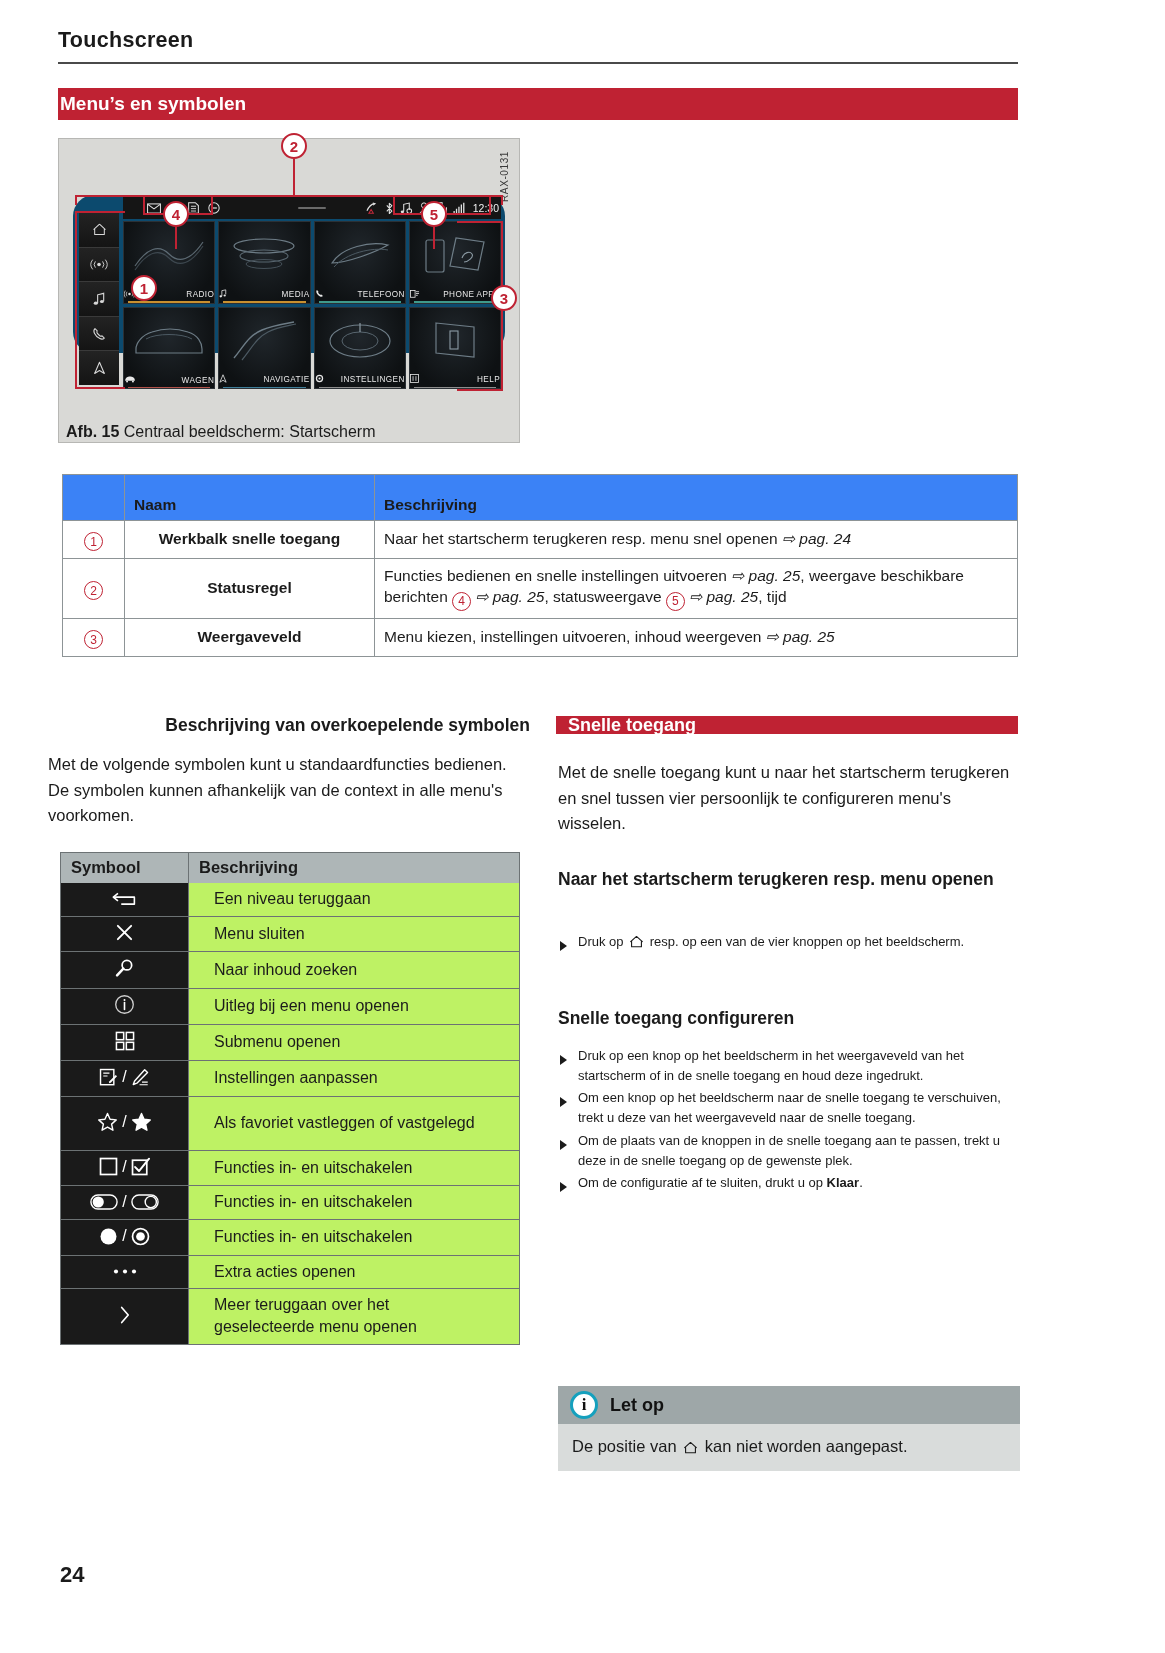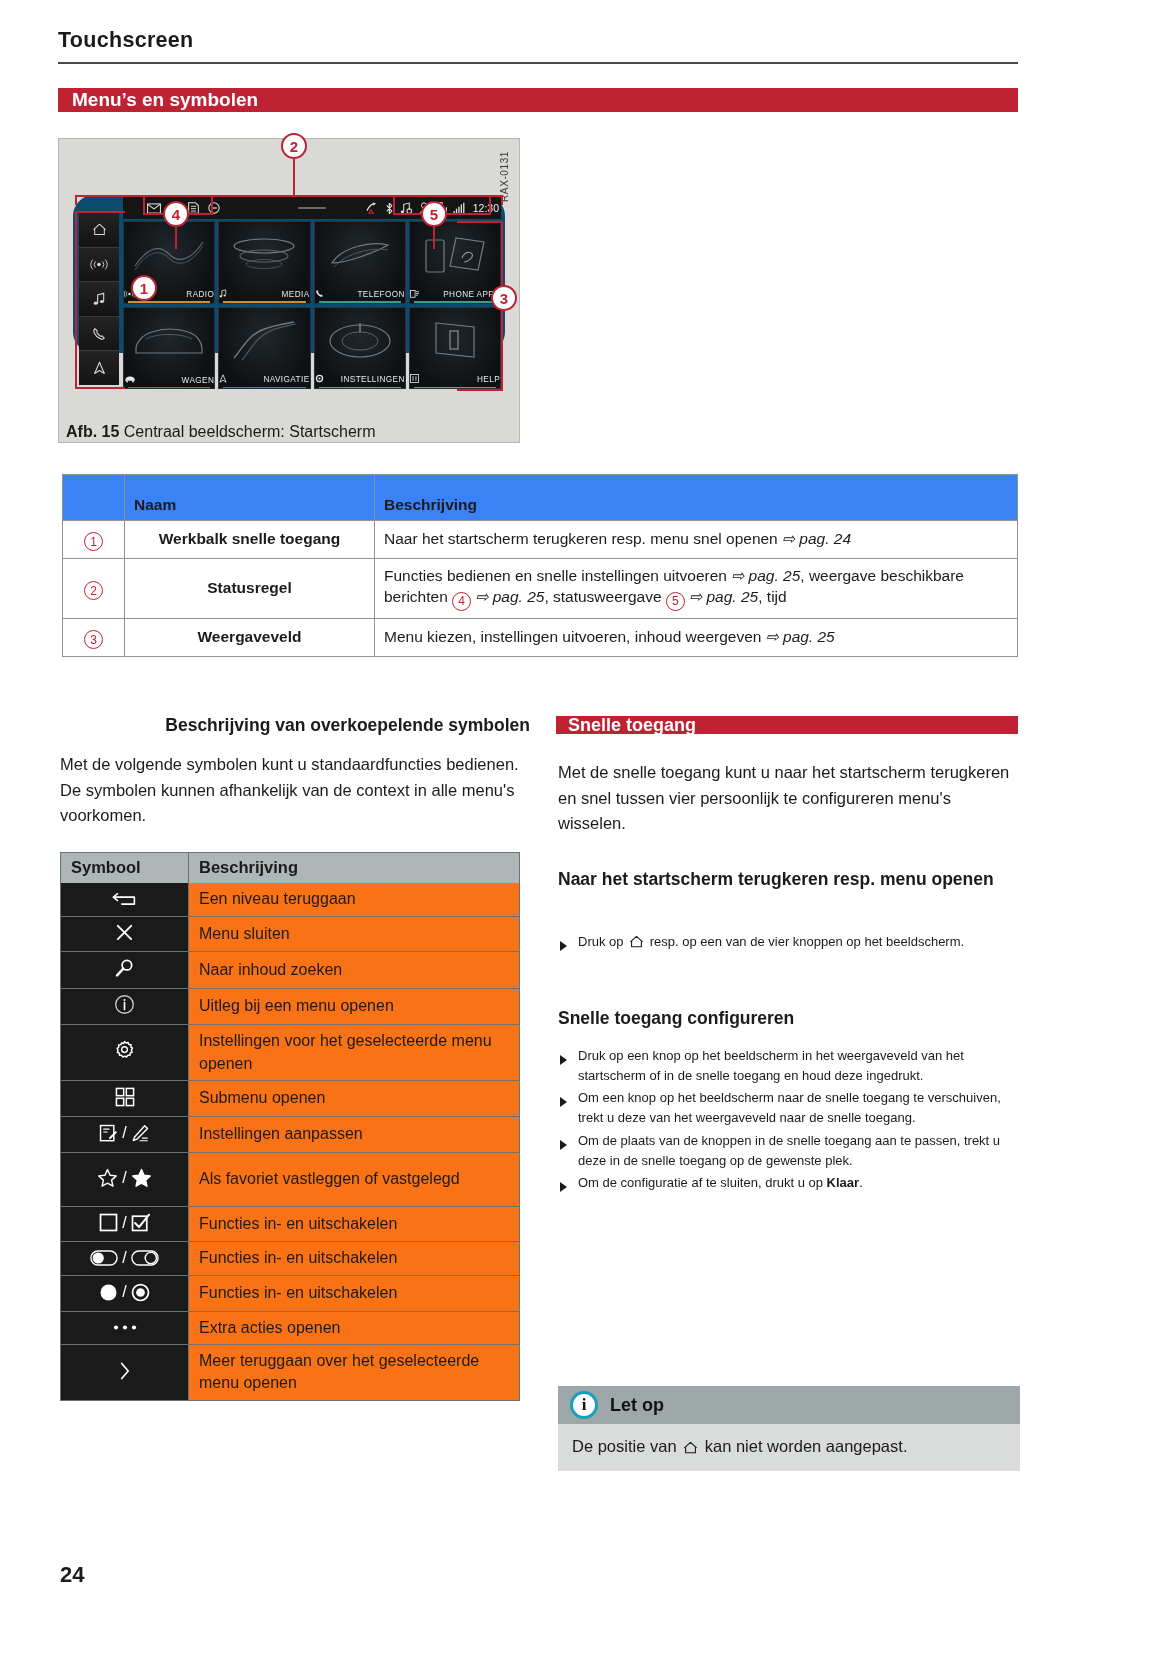--- a/index.html
+++ b/index.html
@@ -40,23 +40,23 @@
   .redbar {
     position: absolute;
     background: #bf2233;
     color: #ffffff;
     font-weight: bold;
     display: flex;
     align-items: center;
   }
   #sec-menus {
     left: 58px; top: 88px;
-    width: 960px; height: 24px;
+    width: 960px; height: 32px;
     font-size: 19px;
-    padding-left: 14px;
+    padding-left: 2px;
   }
   #sec-snelle {
     left: 556px; top: 716px;
     width: 462px; height: 18px;
     font-size: 18px;
     padding-left: 12px;
   }
 
   
   .figbox {
@@ -224,21 +224,21 @@
     font-weight: bold;
     color: #1b1b1b;
   }
   #h-overkoepelende { left: 60px; top: 715px; width: 470px; text-align: right; }
   .para {
     position: absolute;
     font-size: 16.5px;
     line-height: 1.55;
     color: #1b1b1b;
   }
-  #p-intro { left: 60px; top: 752px; width: 470px; }
+  #p-intro { left: 48px; top: 752px; width: 470px; }
 
   
   .symtable {
     position: absolute;
     left: 60px; top: 852px;
     width: 460px;
     border-collapse: collapse;
     font-size: 16px;
     border: 1px solid #6c7274;
   }
@@ -256,22 +256,22 @@
     background: #1a1a1a;
     width: 128px;
     text-align: center;
     vertical-align: middle;
     color: #ffffff;
     border-right: 1px solid #6c7274;
     border-bottom: 1px solid #6c7274;
     padding: 5px 4px;
   }
   .symtable td.desccell {
-    background: #f97316;
-    padding: 5px 10px;
+    background: #bef264;
+    padding: 5px 25px;
     line-height: 1.4;
     vertical-align: middle;
     border-bottom: 1px solid #6c7274;
   }
   .symglyph { display: inline-flex; align-items: center; justify-content: center; gap: 4px; height: 22px; }
   .symglyph .sep { font-size: 16px; color: #fff; }
 
   
   #p-snelle { left: 558px; top: 760px; width: 462px; }
   #h-naarhet { left: 558px; top: 868px; width: 462px; line-height: 1.35; }
@@ -734,31 +734,20 @@
         <td class="symcell">
           <span class="symglyph">
               <svg width="21" height="21" viewBox="0 0 22 22">
                 <circle cx="11" cy="11" r="9.2" fill="none" stroke="#cfcfcf" stroke-width="1.4"></circle>
                 <circle cx="11" cy="6.2" r="1.05" fill="#fff"></circle>
                 <path d="M11 9 V16.2" stroke="#fff" stroke-width="1.7" stroke-linecap="round"></path>
               </svg>
             </span>
         </td>
         <td class="desccell">Uitleg bij een menu openen</td>
-      </tr>
-      <tr>
-        <td class="symcell" style="height:56px">
-          <span class="symglyph">
-              <svg width="23" height="23" viewBox="0 0 24 24">
-                <path d="M12 2.6 L13.6 4.2 L15.8 3.6 L16.6 5.8 L18.9 6 L18.6 8.3 L20.4 9.6 L19.1 11.5 L20.1 13.6 L18 14.6 L17.8 16.9 L15.5 16.9 L14.2 18.8 L12.2 17.9 L10.2 18.9 L9 17 L6.7 17 L6.6 14.7 L4.5 13.8 L5.4 11.8 L4.2 9.9 L6 8.5 L5.8 6.2 L8.1 6.1 L9 4 L11 4.8 Z" fill="none" stroke="#fff" stroke-width="1.5" stroke-linejoin="round"></path>
-                <circle cx="12" cy="11" r="3" fill="none" stroke="#fff" stroke-width="1.5"></circle>
-              </svg>
-            </span>
-        </td>
-        <td class="desccell">Instellingen voor het geselecteerde menu openen</td>
       </tr>
       <tr>
         <td class="symcell">
           <span class="symglyph">
               <svg width="20" height="20" viewBox="0 0 21 21">
                 <rect x="1.5" y="1.5" width="7.6" height="7.6" fill="none" stroke="#fff" stroke-width="1.6"></rect>
                 <rect x="11.9" y="1.5" width="7.6" height="7.6" fill="none" stroke="#fff" stroke-width="1.6"></rect>
                 <rect x="1.5" y="11.9" width="7.6" height="7.6" fill="none" stroke="#fff" stroke-width="1.6"></rect>
                 <rect x="11.9" y="11.9" width="7.6" height="7.6" fill="none" stroke="#fff" stroke-width="1.6"></rect>
               </svg>

